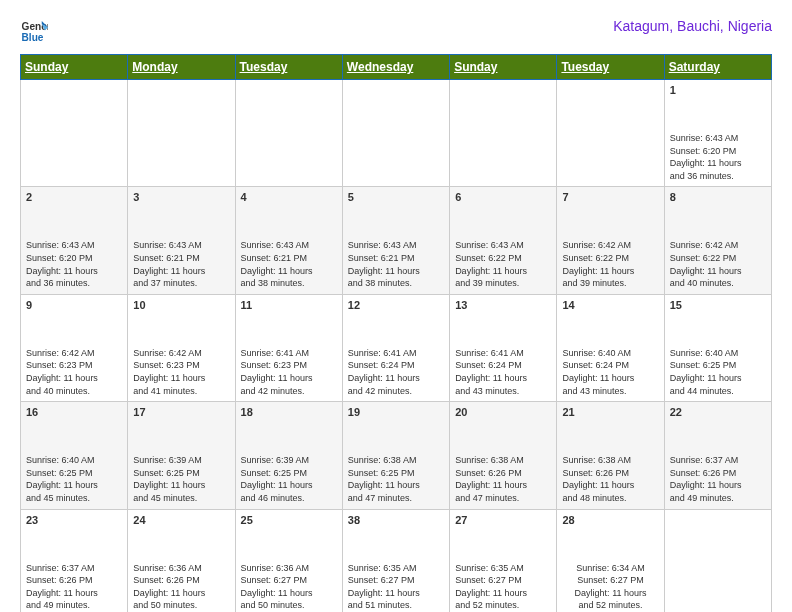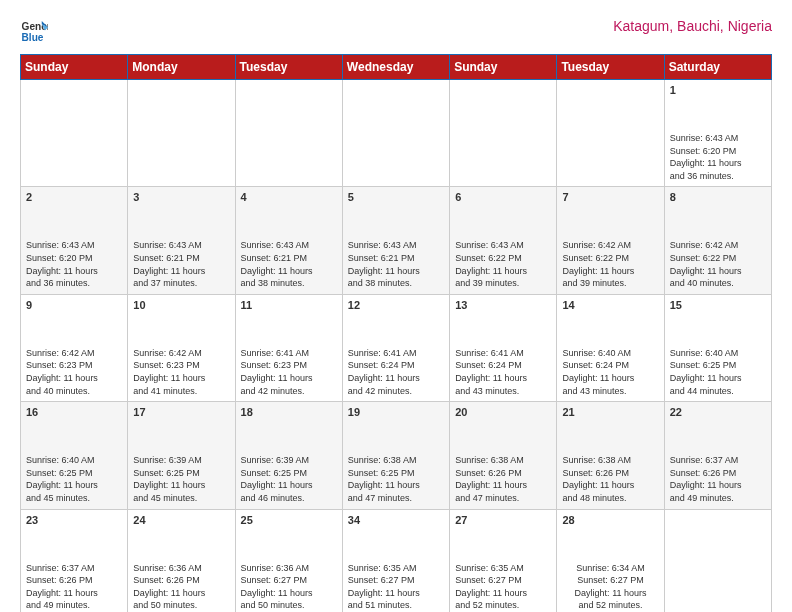--- a/index.html
+++ b/index.html
@@ -36,21 +36,21 @@
       text-align: right;
     }
     .month-year {
       font-size: 32px;
       font-weight: bold;
       color: #333;
       line-height: 1.1;
     }
     .location {
       font-size: 14px;
-      color: #be185d;
+      color: #6d28d9;
     }
     .calendar {
       flex: 1;
       border: 1px solid #ccc;
       border-collapse: collapse;
       width: 100%;
       table-layout: fixed;
     }
     .calendar th {
       background-color: #1a6bb5;
@@ -85,21 +85,22 @@
     .empty-cell {
       background: #f9f9f9;
     }
     tr:nth-child(odd) td {
       background-color: #fff;
     }
     tr:nth-child(even) td {
       background-color: #f5f5f5;
     }
     .calendar thead tr th {
-      background-color: #b91c1c;
+      background-color: #4d7c0f;
+      text-decoration: underline;
     }
   </style>
 </head>
 <body>
 
 <div class="page">
   <div class="header">
     <div class="logo">
       <svg class="logo-icon" viewBox="0 0 36 36">
         <text x="2" y="16" font-size="13" font-weight="bold" fill="#333" font-family="Arial">General</text>
@@ -310,21 +311,21 @@
 and 50 minutes.</div>
           </td>
           <td>
             <span class="day-num">25</span>
             <div class="day-info" style="white-space: pre-line;">Sunrise: 6:36 AM
 Sunset: 6:27 PM
 Daylight: 11 hours
 and 50 minutes.</div>
           </td>
           <td>
-            <span class="day-num">34</span>
+            <span class="day-num">38</span>
             <div class="day-info" style="white-space: pre-line;">Sunrise: 6:35 AM
 Sunset: 6:27 PM
 Daylight: 11 hours
 and 51 minutes.</div>
           </td>
           <td>
             <span class="day-num">27</span>
             <div class="day-info" style="white-space: pre-line;">Sunrise: 6:35 AM
 Sunset: 6:27 PM
 Daylight: 11 hours

